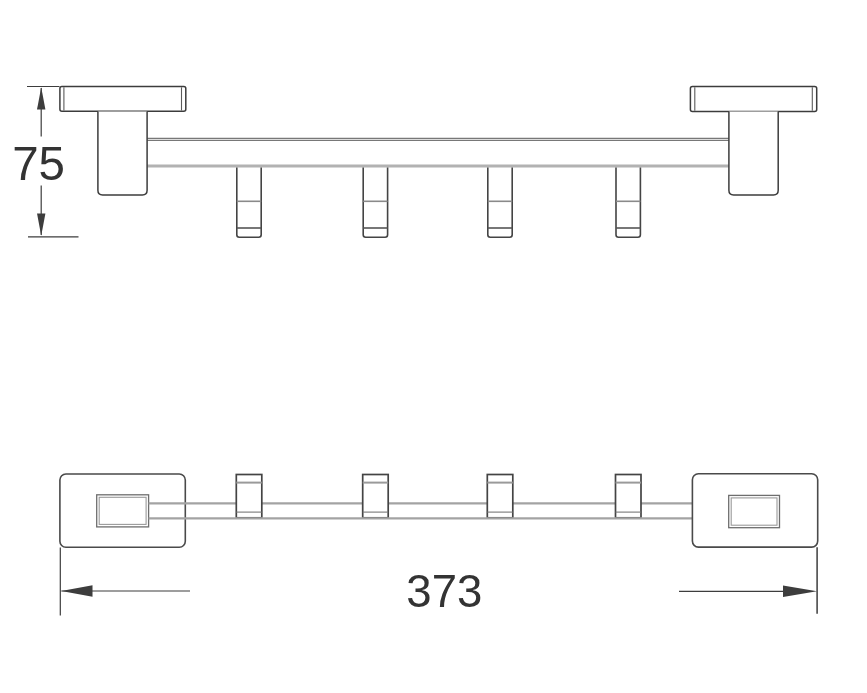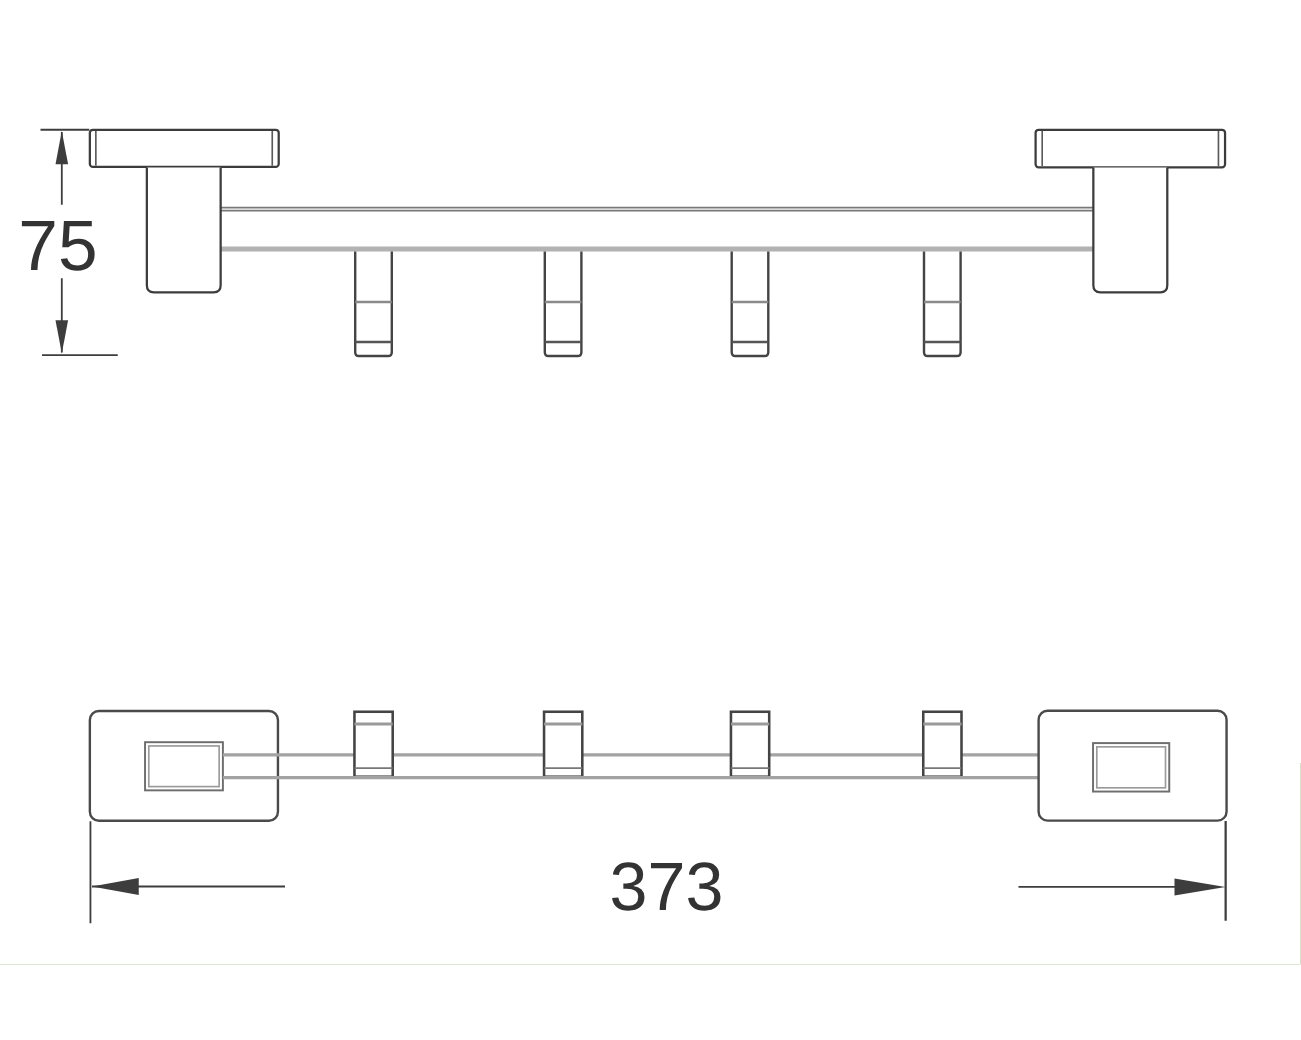--- a/index.html
+++ b/index.html
@@ -1,16 +1,16 @@
 <!DOCTYPE html>
 <html><head>
 <meta charset="utf-8">
 <style>
   html,body{margin:0;padding:0;background:#ffffff;}
-  .canvas{width:867px;height:643px;position:relative;background:#4d7c0f;overflow:hidden;}
+  .canvas{width:867px;height:643px;position:relative;background:#0369a1;overflow:hidden;}
   text{font-family:"Liberation Sans", sans-serif;fill:#333333;}
 </style>
 </head>
 <body>
 <div class="canvas">
 <svg width="867" height="693" viewBox="0 0 867 693" xmlns="http://www.w3.org/2000/svg">
 
   <rect x="0" y="0" width="867" height="693" fill="#ffffff"></rect>
 
   <g stroke-linecap="butt" fill="none">

